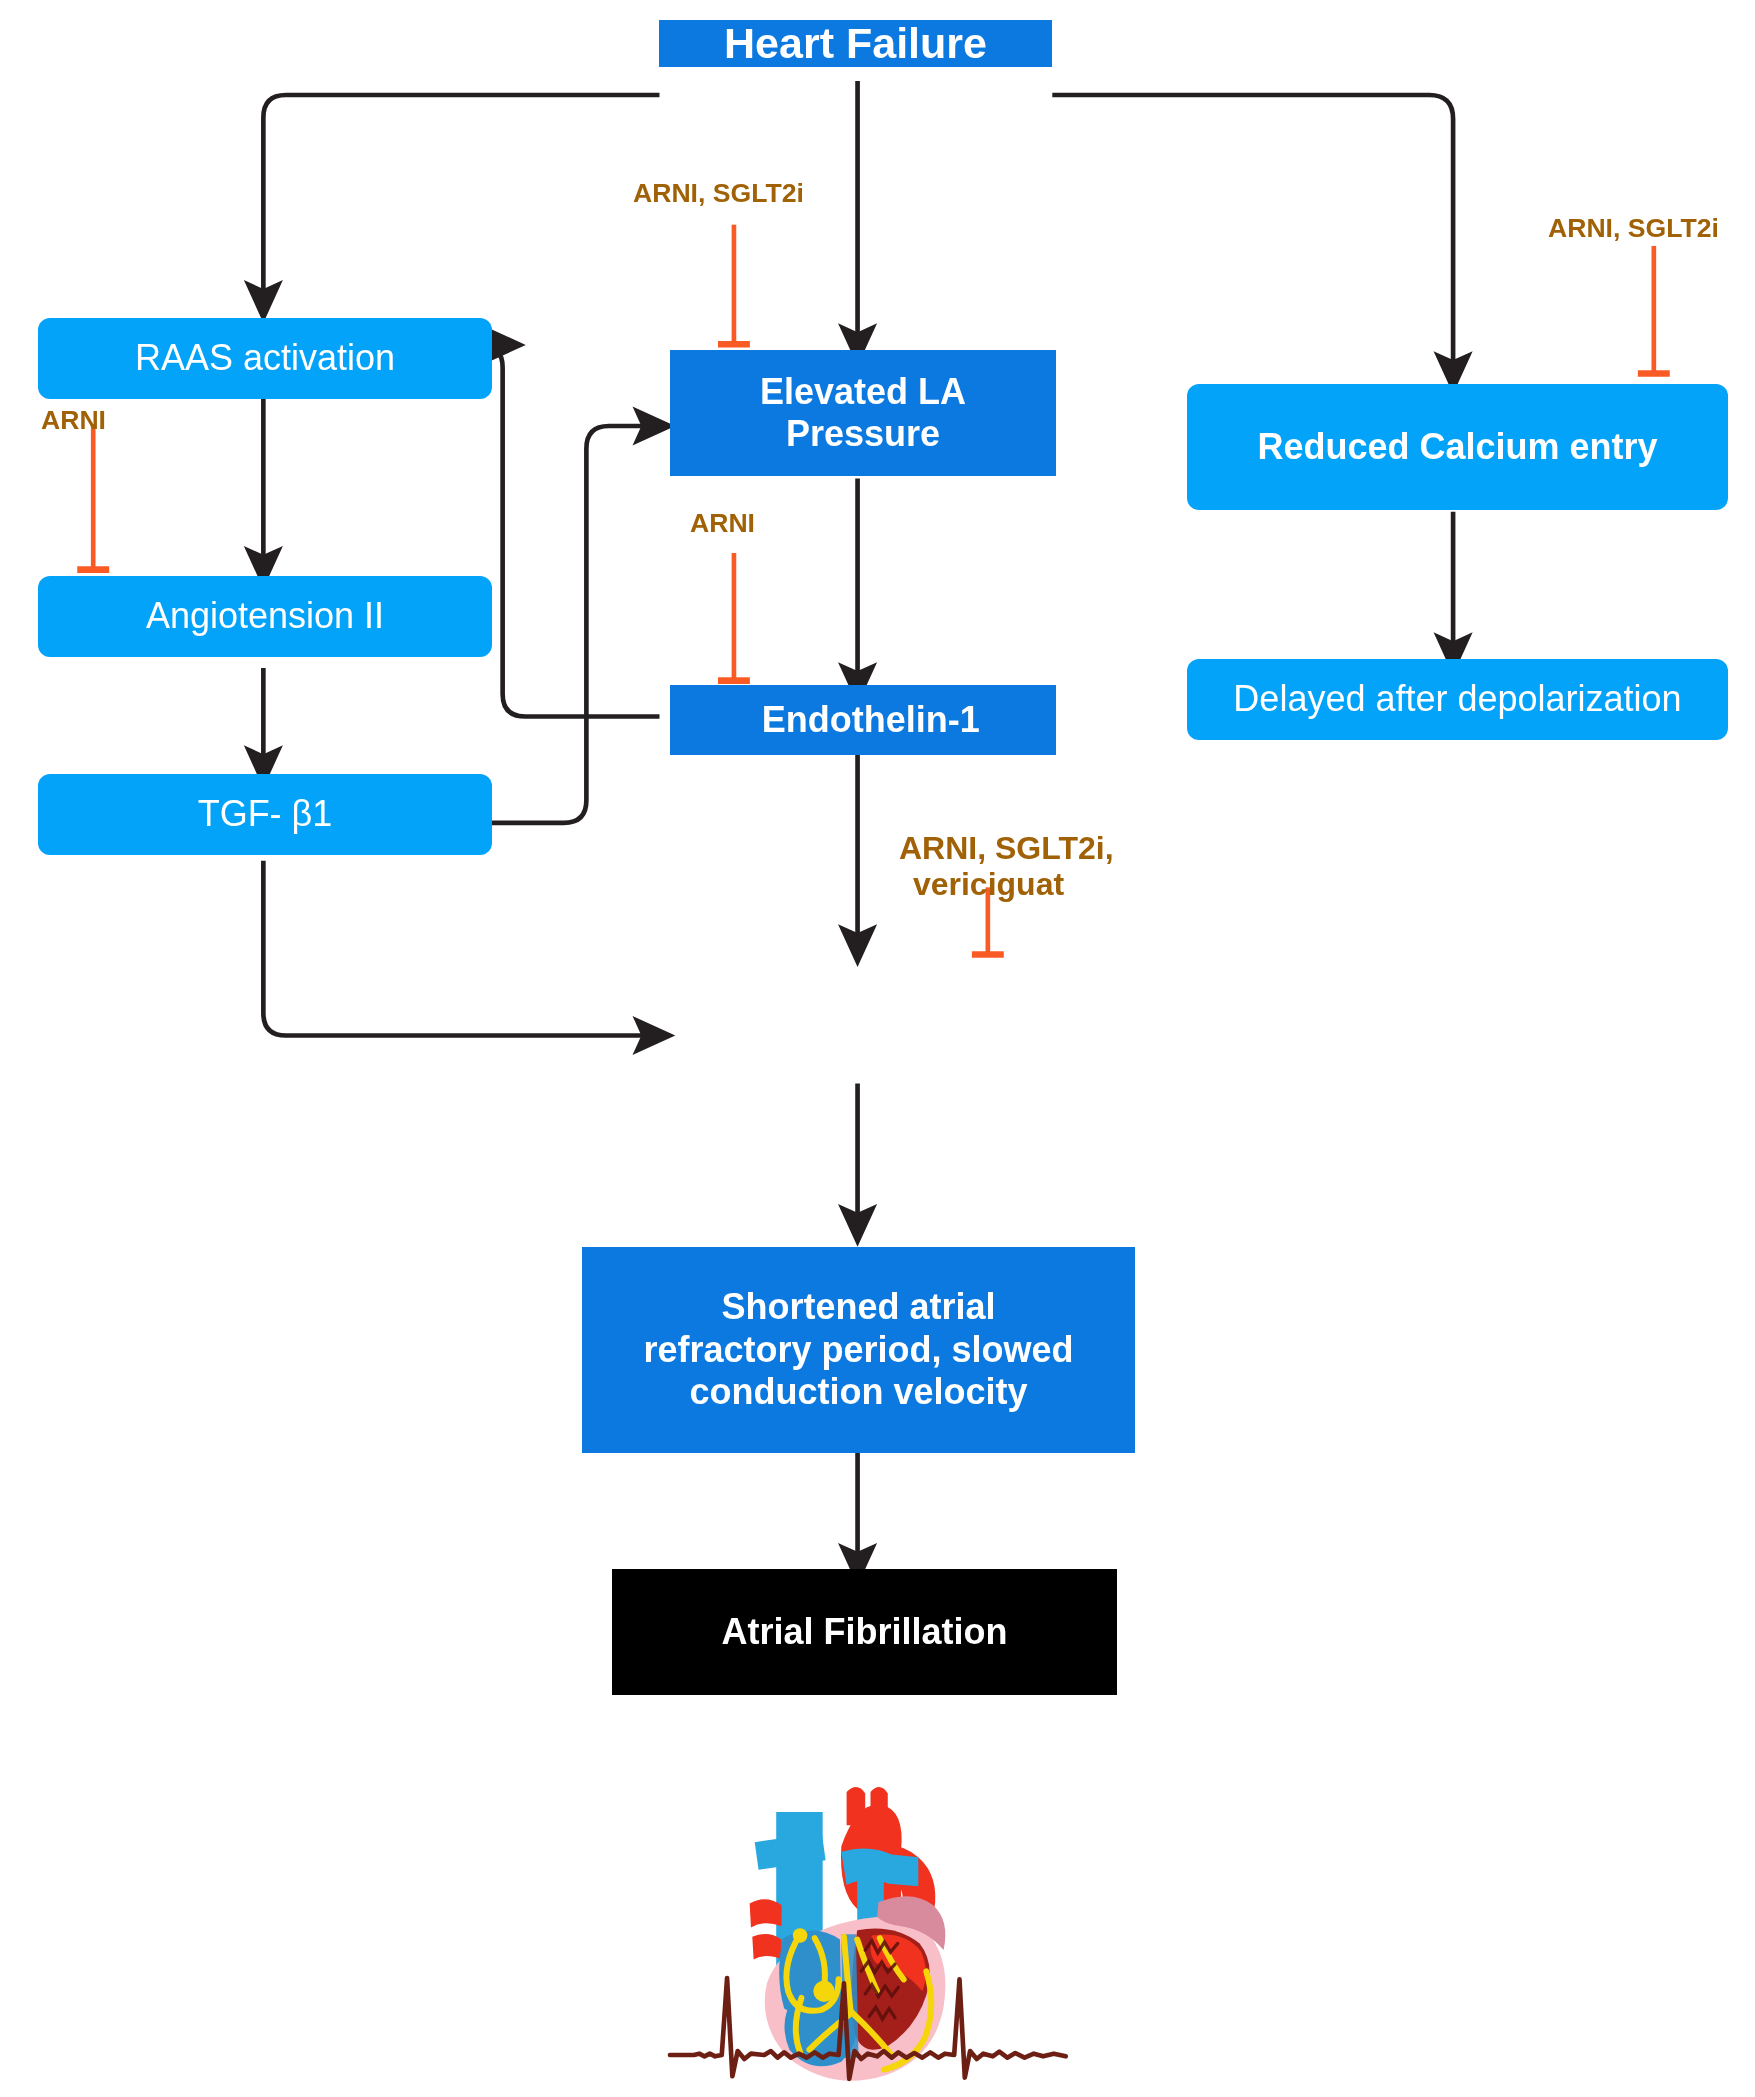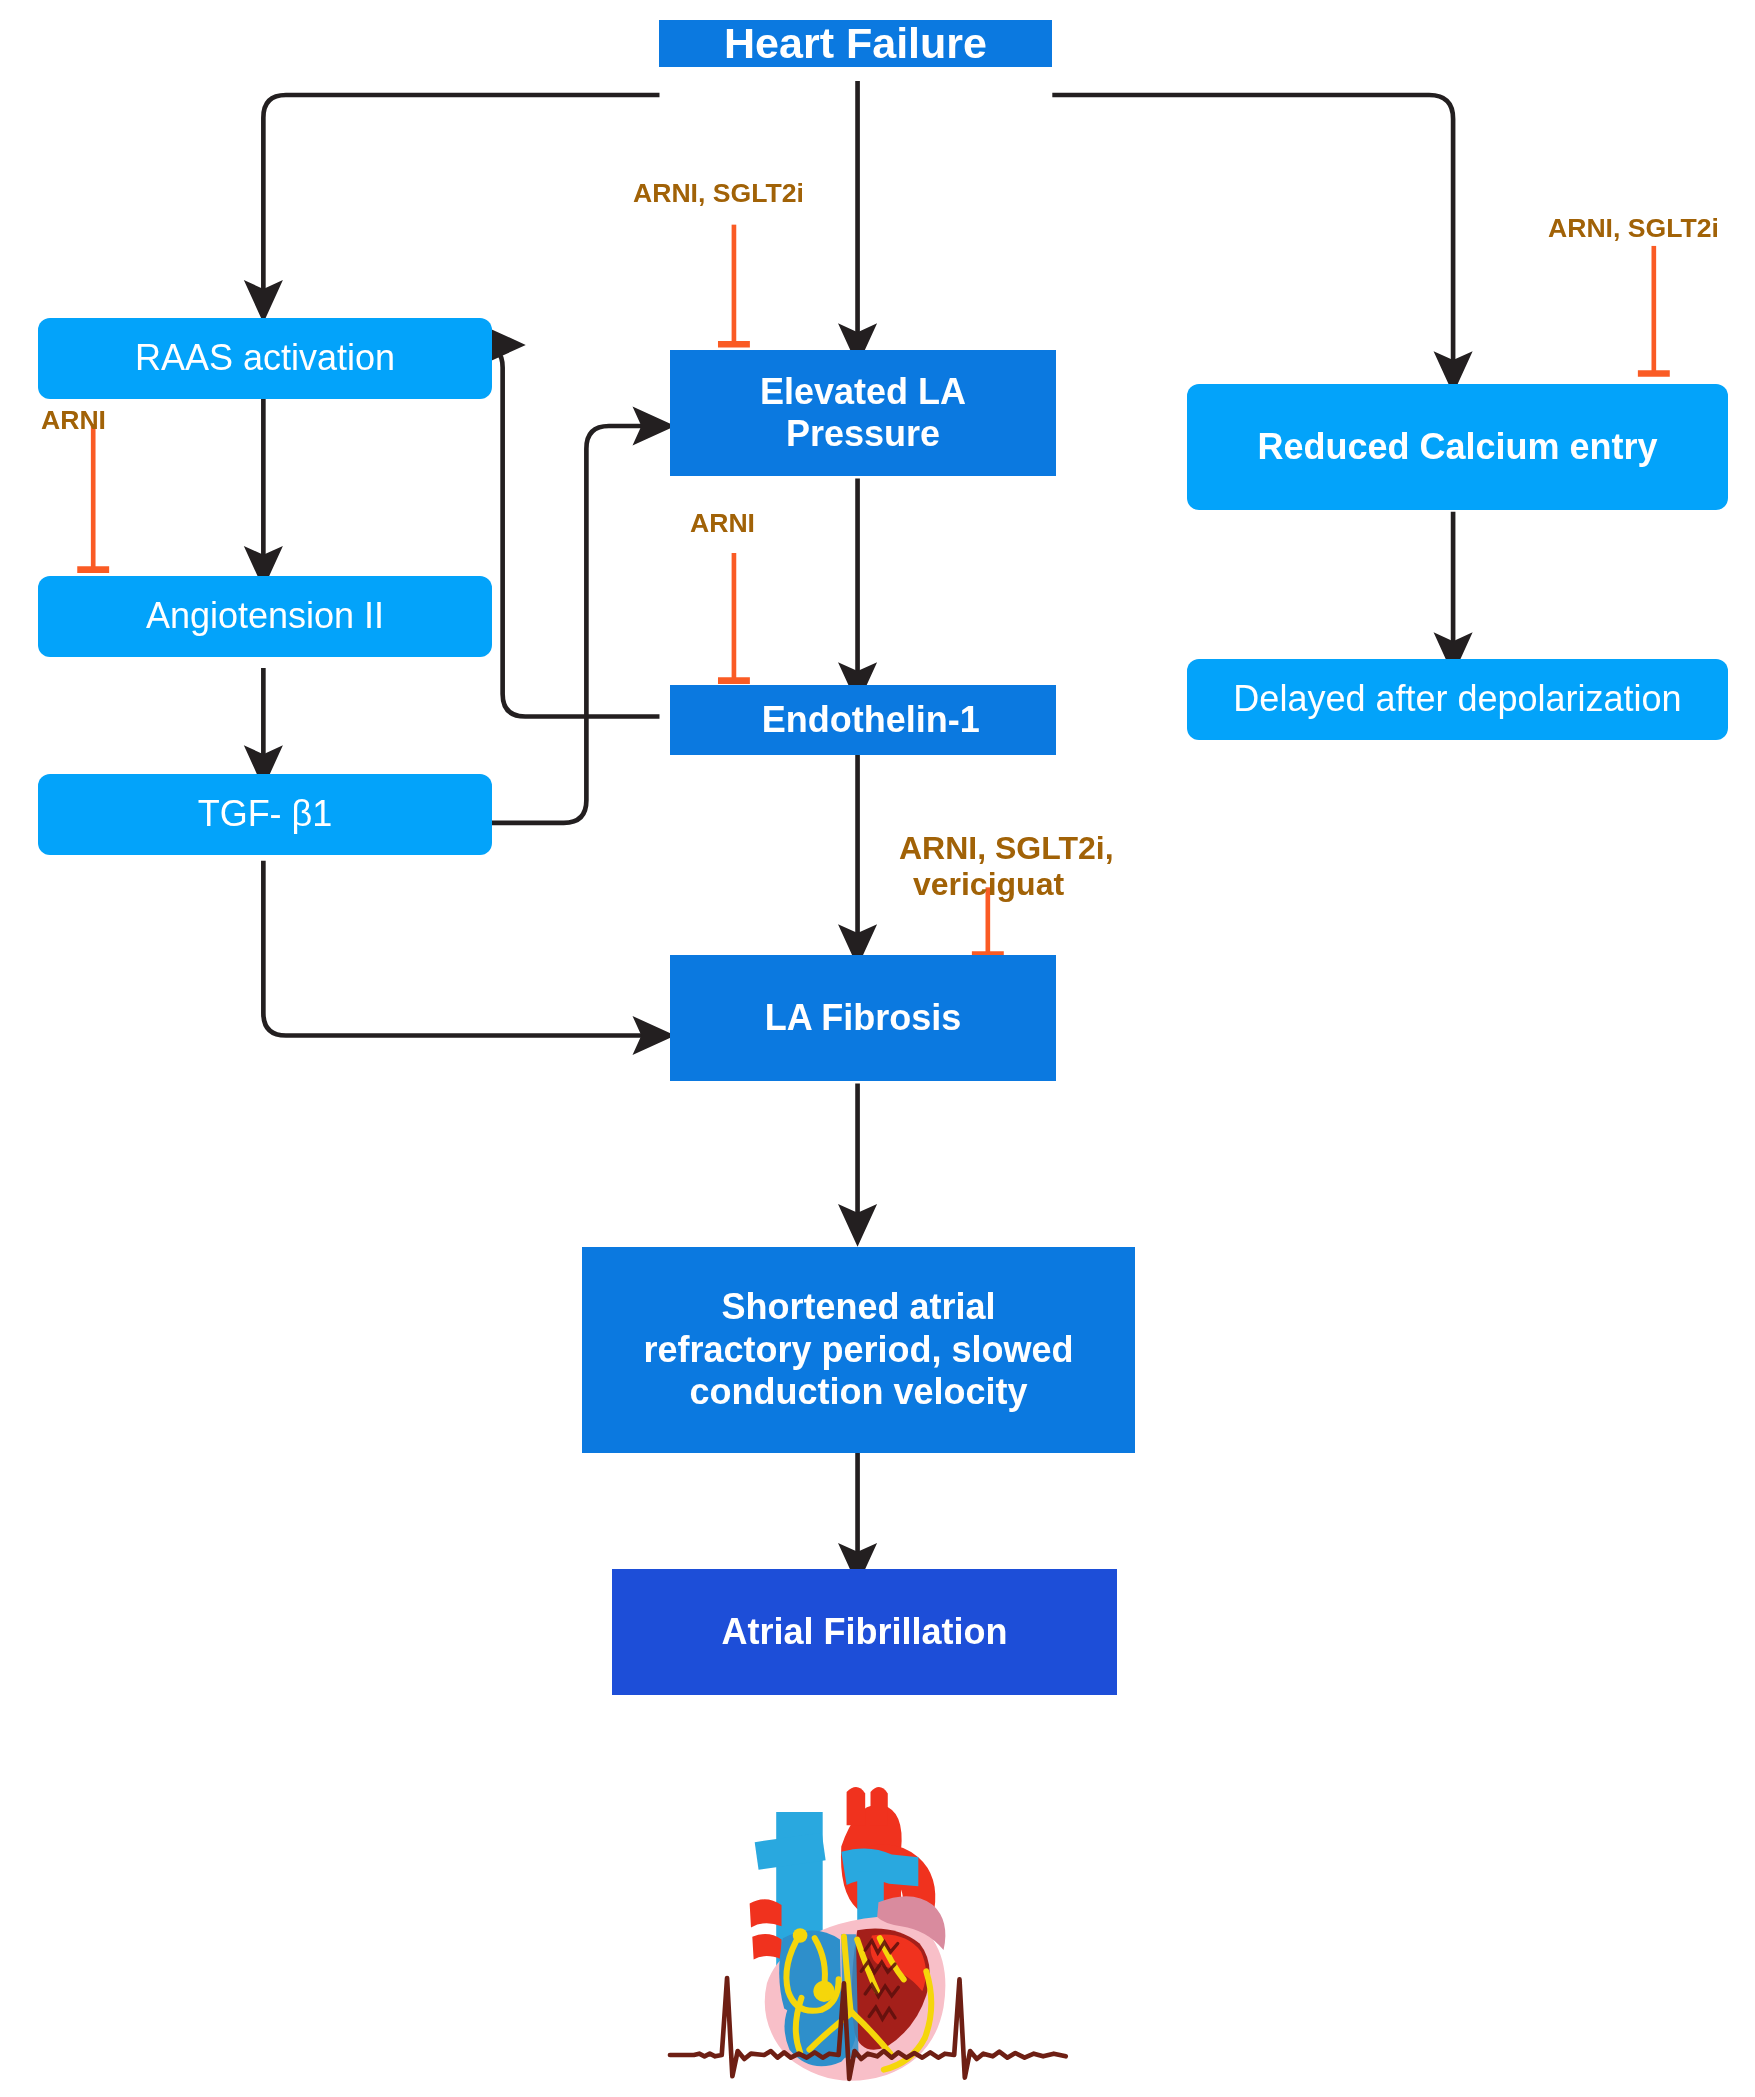--- a/index.html
+++ b/index.html
@@ -30,21 +30,21 @@
     align-items: center;
     justify-content: center;
     text-align: center;
     color: #ffffff;
     box-sizing: border-box;
     line-height: 1.18;
     padding: 2.7px 6.6px;
   }
   .node.dark  { background: #0B79E0; }
   .node.light { background: #03A3FA; border-radius: 12px; }
-  .node.alert { background: #1d4ed8; }
+  .node.alert { background: #000000; }
   .node.bold   { font-weight: 700; }
   .node.normal { font-weight: 400; }
 
   .drug {
     position: absolute;
     color: #a16207;
     font-weight: 700;
     white-space: pre;
     line-height: 1.12;
   }
@@ -129,23 +129,20 @@
 
   <div class="node dark bold" style="left:670px; top:350px; width:386px; height:126px; font-size:36px; white-space:pre-line;">
     <span>Elevated LA
 Pressure</span>
   </div>
 
   <div class="node dark bold" style="left:670px; top:685px; width:386px; height:70px; font-size:36px;padding-left:22px;">
     <span>Endothelin-1</span>
   </div>
 
-  <div class="node dark bold" style="left:670px; top:955px; width:386px; height:126px; font-size:36px;">
-    <span>LA Fibrosis</span>
-  </div>
 
   <div class="node light bold" style="left:1187px; top:384px; width:541px; height:126px; font-size:36px;">
     <span>Reduced Calcium entry</span>
   </div>
 
   <div class="node light normal" style="left:1187px; top:659px; width:541px; height:81px; font-size:36px;">
     <span>Delayed after depolarization</span>
   </div>
 
   <div class="node dark bold" style="left:582px; top:1233px; width:553px; height:206px; font-size:36px; white-space:pre-line;margin-top:14px;">

